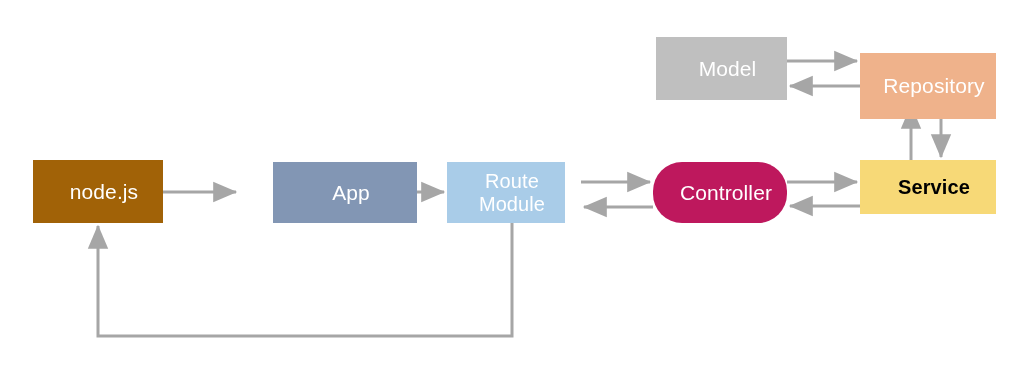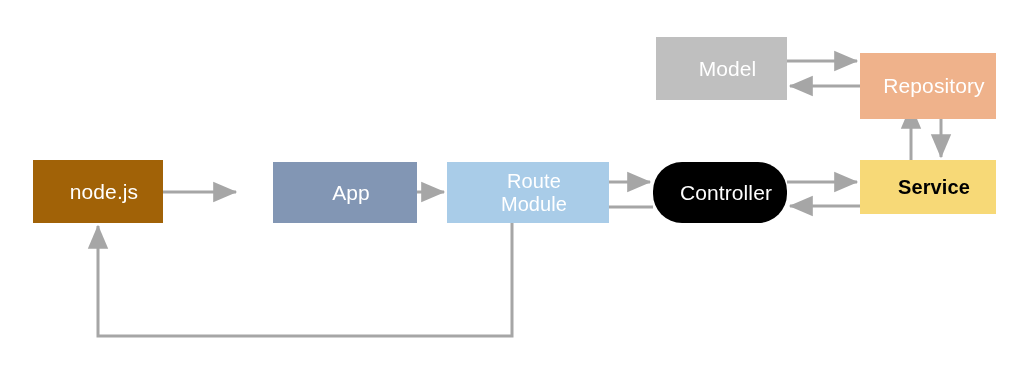--- a/index.html
+++ b/index.html
@@ -36,21 +36,21 @@
     font-size: 21px;
     color: #ffffff;
     box-sizing: border-box;
     z-index: 2;
     white-space: pre-line;
     letter-spacing: 0.1px;
     padding-left: 12px;
   }
   .node-nodejs   { left: 33px;  top: 160px; width: 130px; height: 63px; }
   .node-app      { left: 225px; top: 162px; width: 144px; height: 61px; margin-left: 48px; }
-  .node-route    { left: 447px; top: 162px; width: 162px; height: 61px; font-size: 20px; }
+  .node-route    { left: 447px; top: 162px; width: 118px; height: 61px; font-size: 20px; }
   .node-model    { left: 656px; top: 37px;  width: 131px; height: 63px; }
   .node-ctrl     { left: 653px; top: 162px; width: 134px; height: 61px; }
   .node-repo     { left: 860px; top: 37px;  width: 136px; height: 66px; }
   .node-service  { left: 860px; top: 160px; width: 136px; height: 54px; color: #000000; font-weight: bold; font-size: 20px; }
 </style>
 </head>
 <body>
 
 <div id="diagram">
 
@@ -86,21 +86,21 @@
 
   <div class="node node-route" style="background:#A9CCE8;">
     <span>Route
 Module</span>
   </div>
 
   <div class="node node-model" style="background:#BFBFBF;">
     <span>Model</span>
   </div>
 
-  <div class="node node-ctrl" style="background:#000000;border-radius:29px;">
+  <div class="node node-ctrl" style="background:#be185d;border-radius:29px;">
     <span>Controller</span>
   </div>
 
   <div class="node node-repo" style="background:#EFB28B;margin-top:16px;">
     <span>Repository</span>
   </div>
 
   <div class="node node-service" style="background:#F7D977;">
     <span>Service</span>
   </div>

